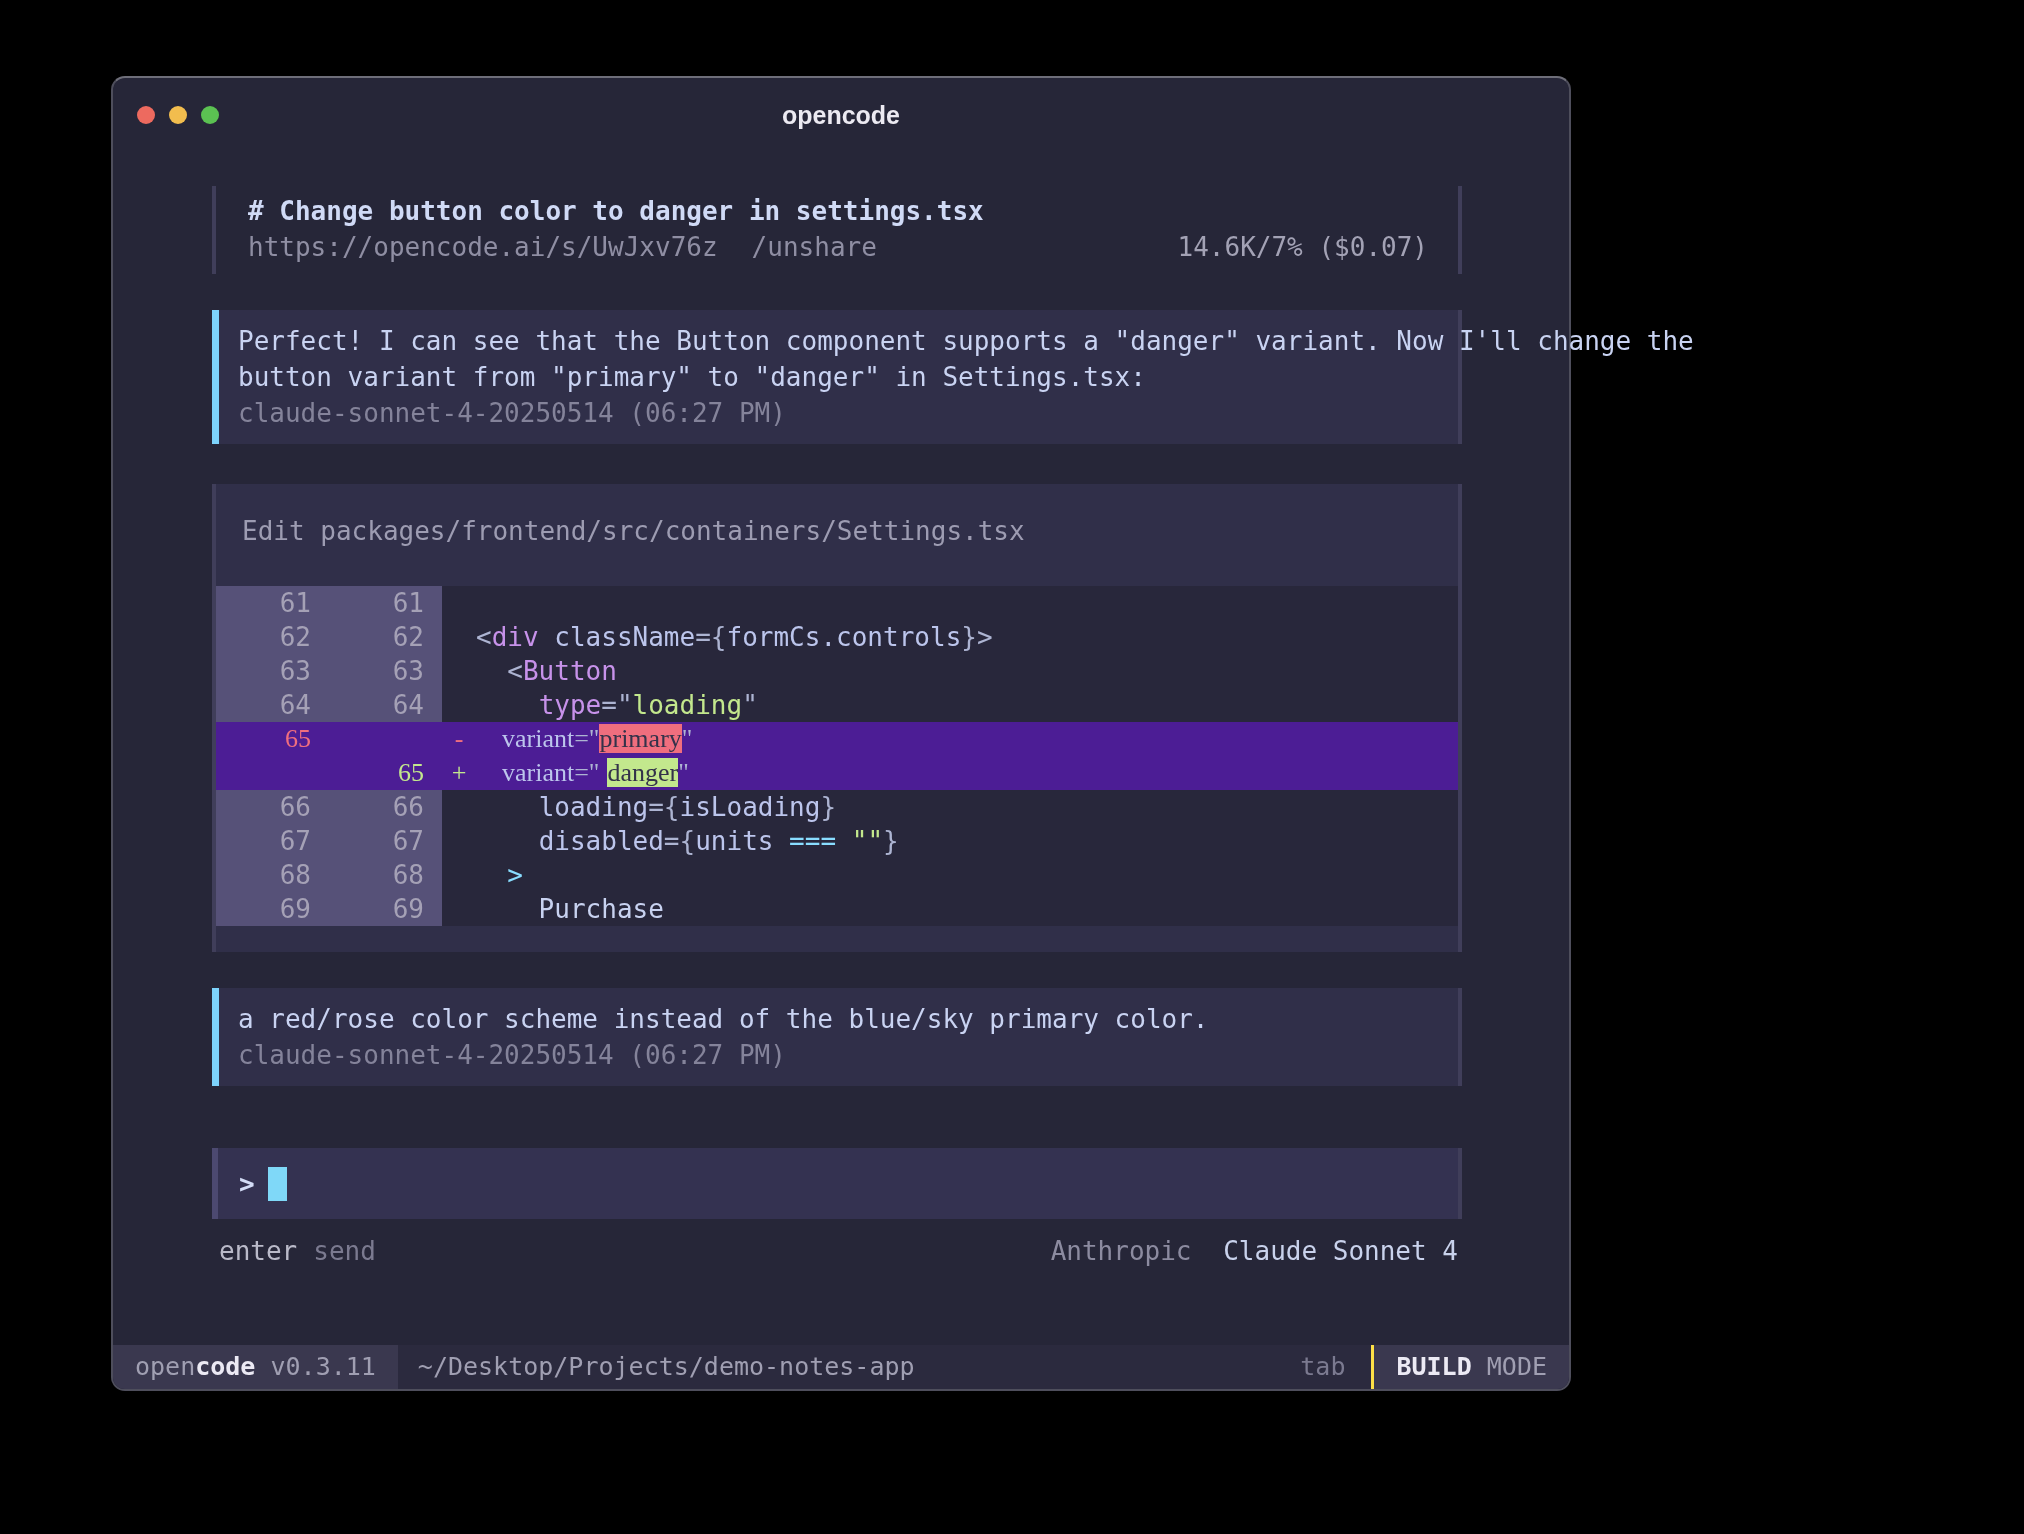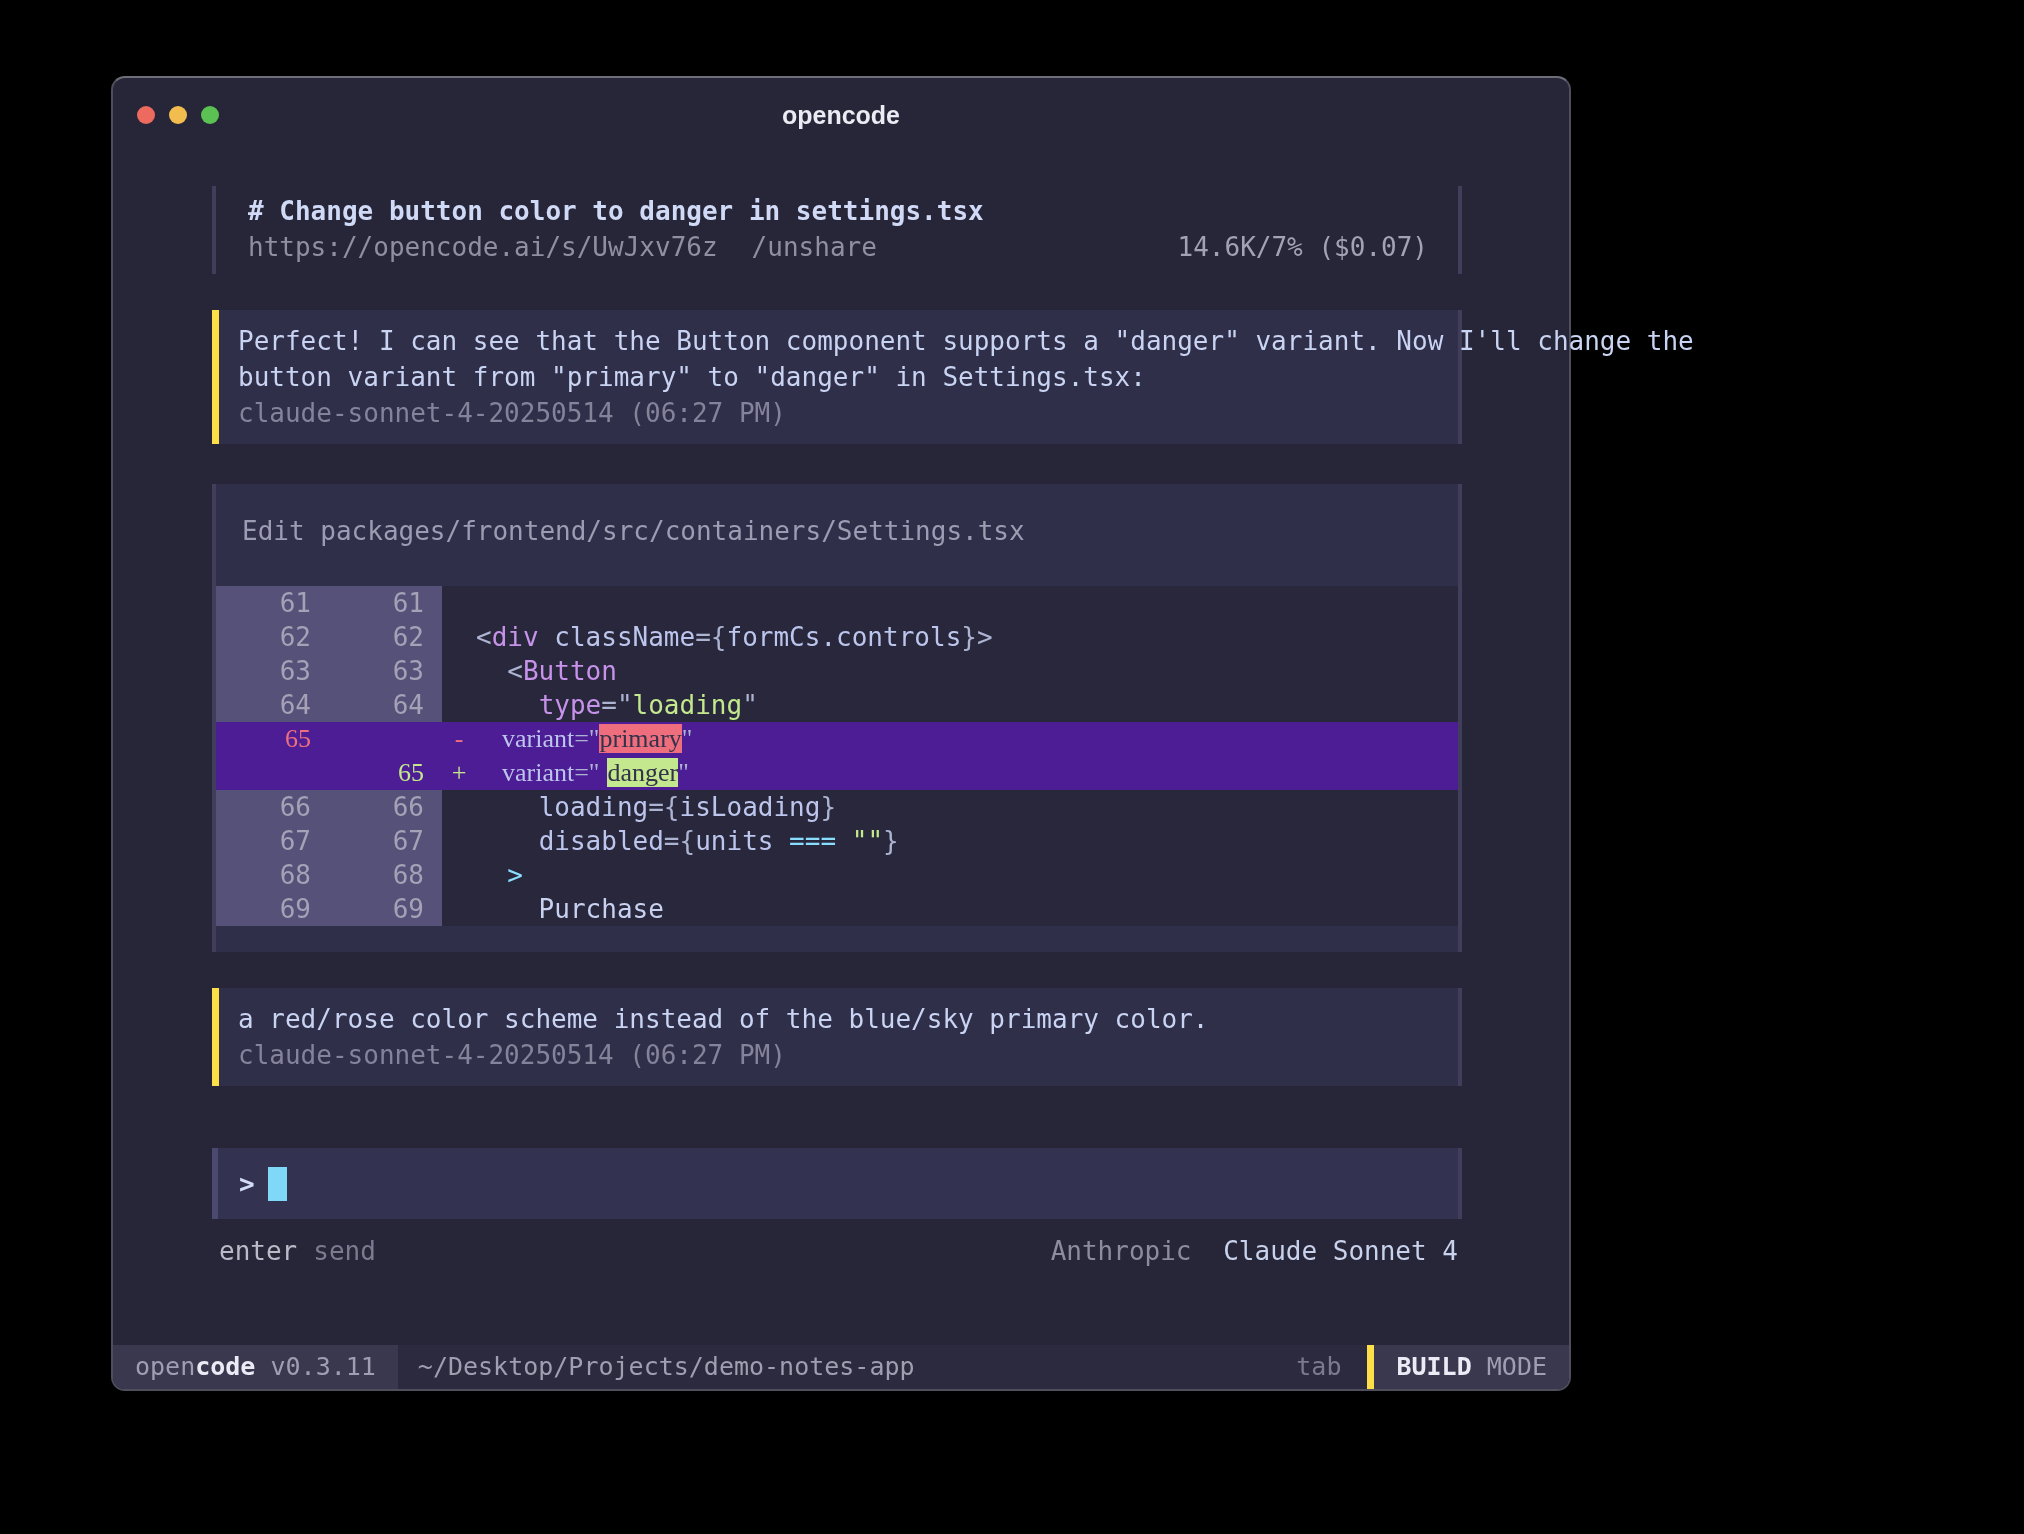--- a/index.html
+++ b/index.html
@@ -29,21 +29,21 @@
     border-left:4px solid #403e5a; border-right:4px solid #403e5a;
     padding:7px 30px 9px 32px; line-height:36px;
   }
   .sess-title { font-weight:bold; color:#d0daf6; }
   .sess-row2 { display:flex; color:#8f8ea3; }
   .sess-url { margin-right:34px; }
   .sess-stats { margin-left:auto; color:#a3a2b5; }
   
   .msg {
     margin-top:36px; background:#302f49;
-    border-left:7px solid #fde047; border-right:4px solid #403e5a;
+    border-left:7px solid #7dd3fc; border-right:4px solid #403e5a;
     padding:13px 20px 13px 19px; line-height:36px; color:#c9d3f2;
   }
   .msg-line { white-space:pre; }
   .msg-meta { color:#84839a; }
   
   .edit {
     margin-top:40px; background:#302f49;
     border-left:4px solid #403e5a; border-right:4px solid #403e5a;
     padding:30px 0 26px 0;
   }
@@ -88,21 +88,21 @@
     background:#2b2a3e; border-radius:0 0 12px 12px;
     display:flex; align-items:stretch; font-size:25px; line-height:44px;
   }
   .seg { background:#3a384f; padding:0 22px; }
   .seg-app { border-radius:0 0 0 12px; }
   .dim { color:#a09fb2; }
   .bright { color:#eceaf4; font-weight:bold; }
   .sb-path { color:#a09fb2; padding-left:20px; }
   .sb-spacer { flex:1; }
   .sb-tab { color:#7b7a90; padding-right:26px; }
-  .seg-mode { border-radius:0 0 12px 0; border-left:7px solid #fde047; }
+  .seg-mode { border-radius:0 0 12px 0; border-left:3px solid #fde047; }
 </style>
 </head>
 <body>
 
 <div class="window">
 
   <div class="titlebar">
     <div class="lights">
       <span class="light red"></span>
       <span class="light yellow"></span>

